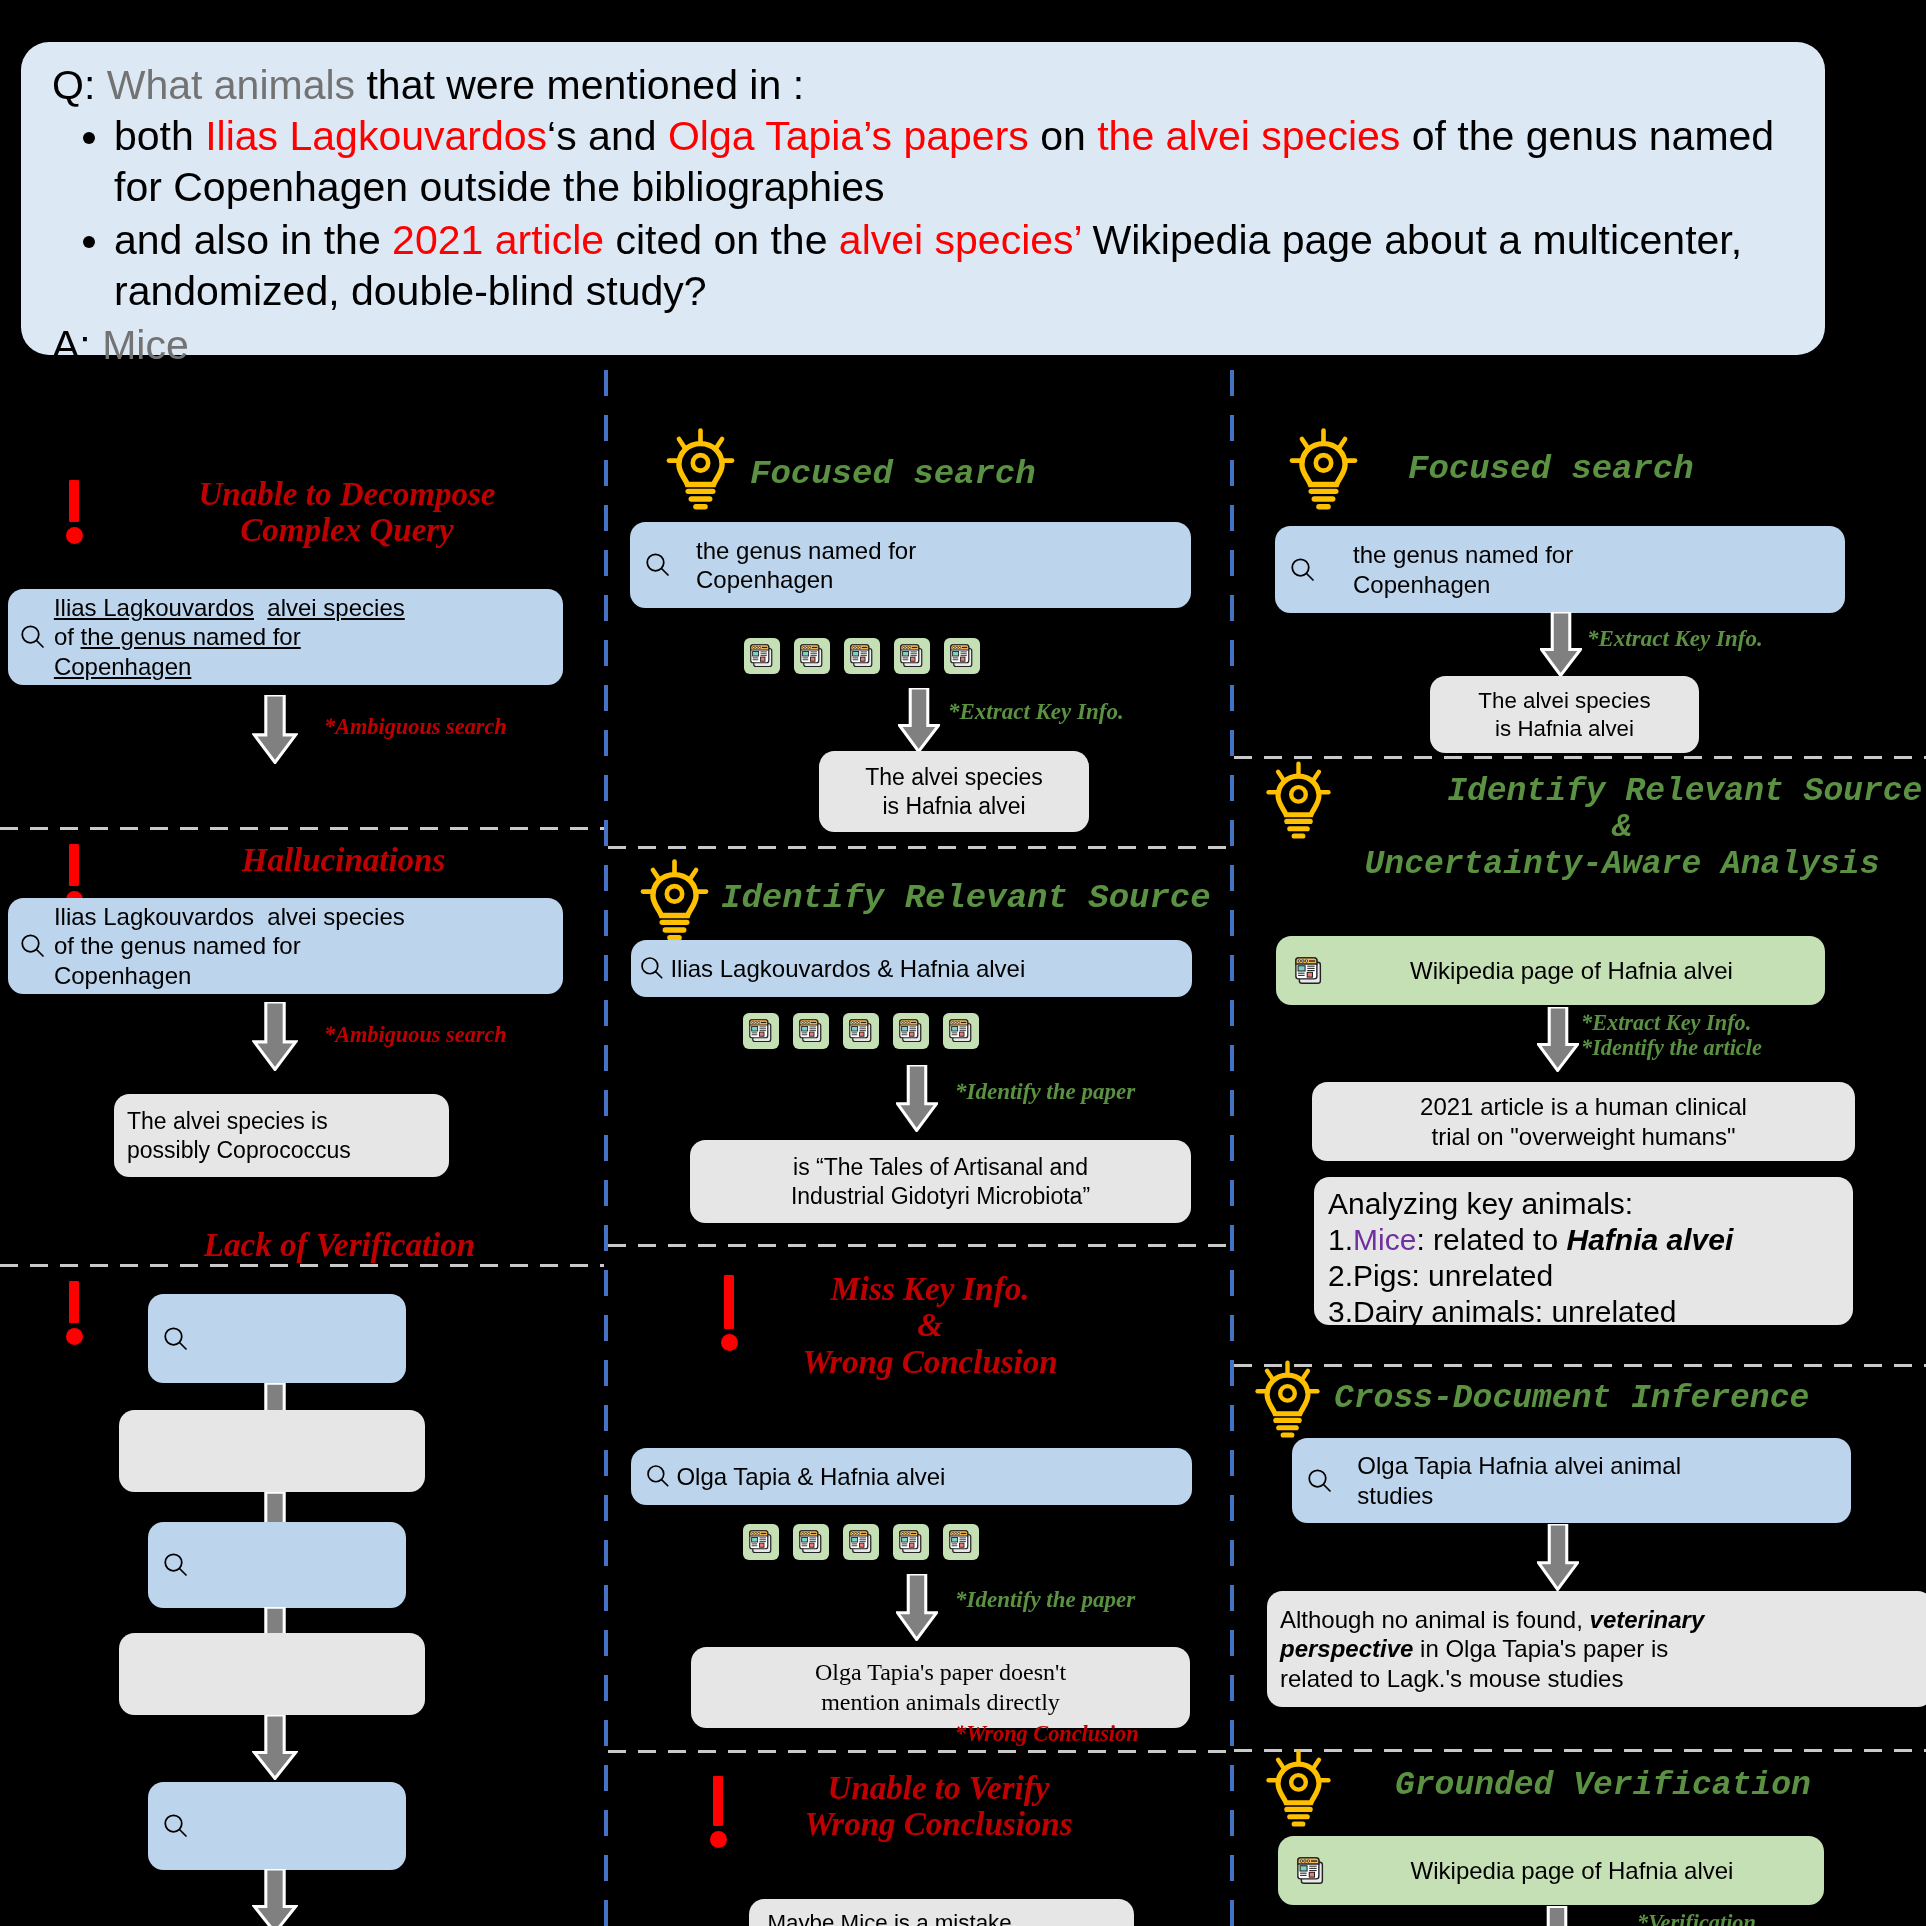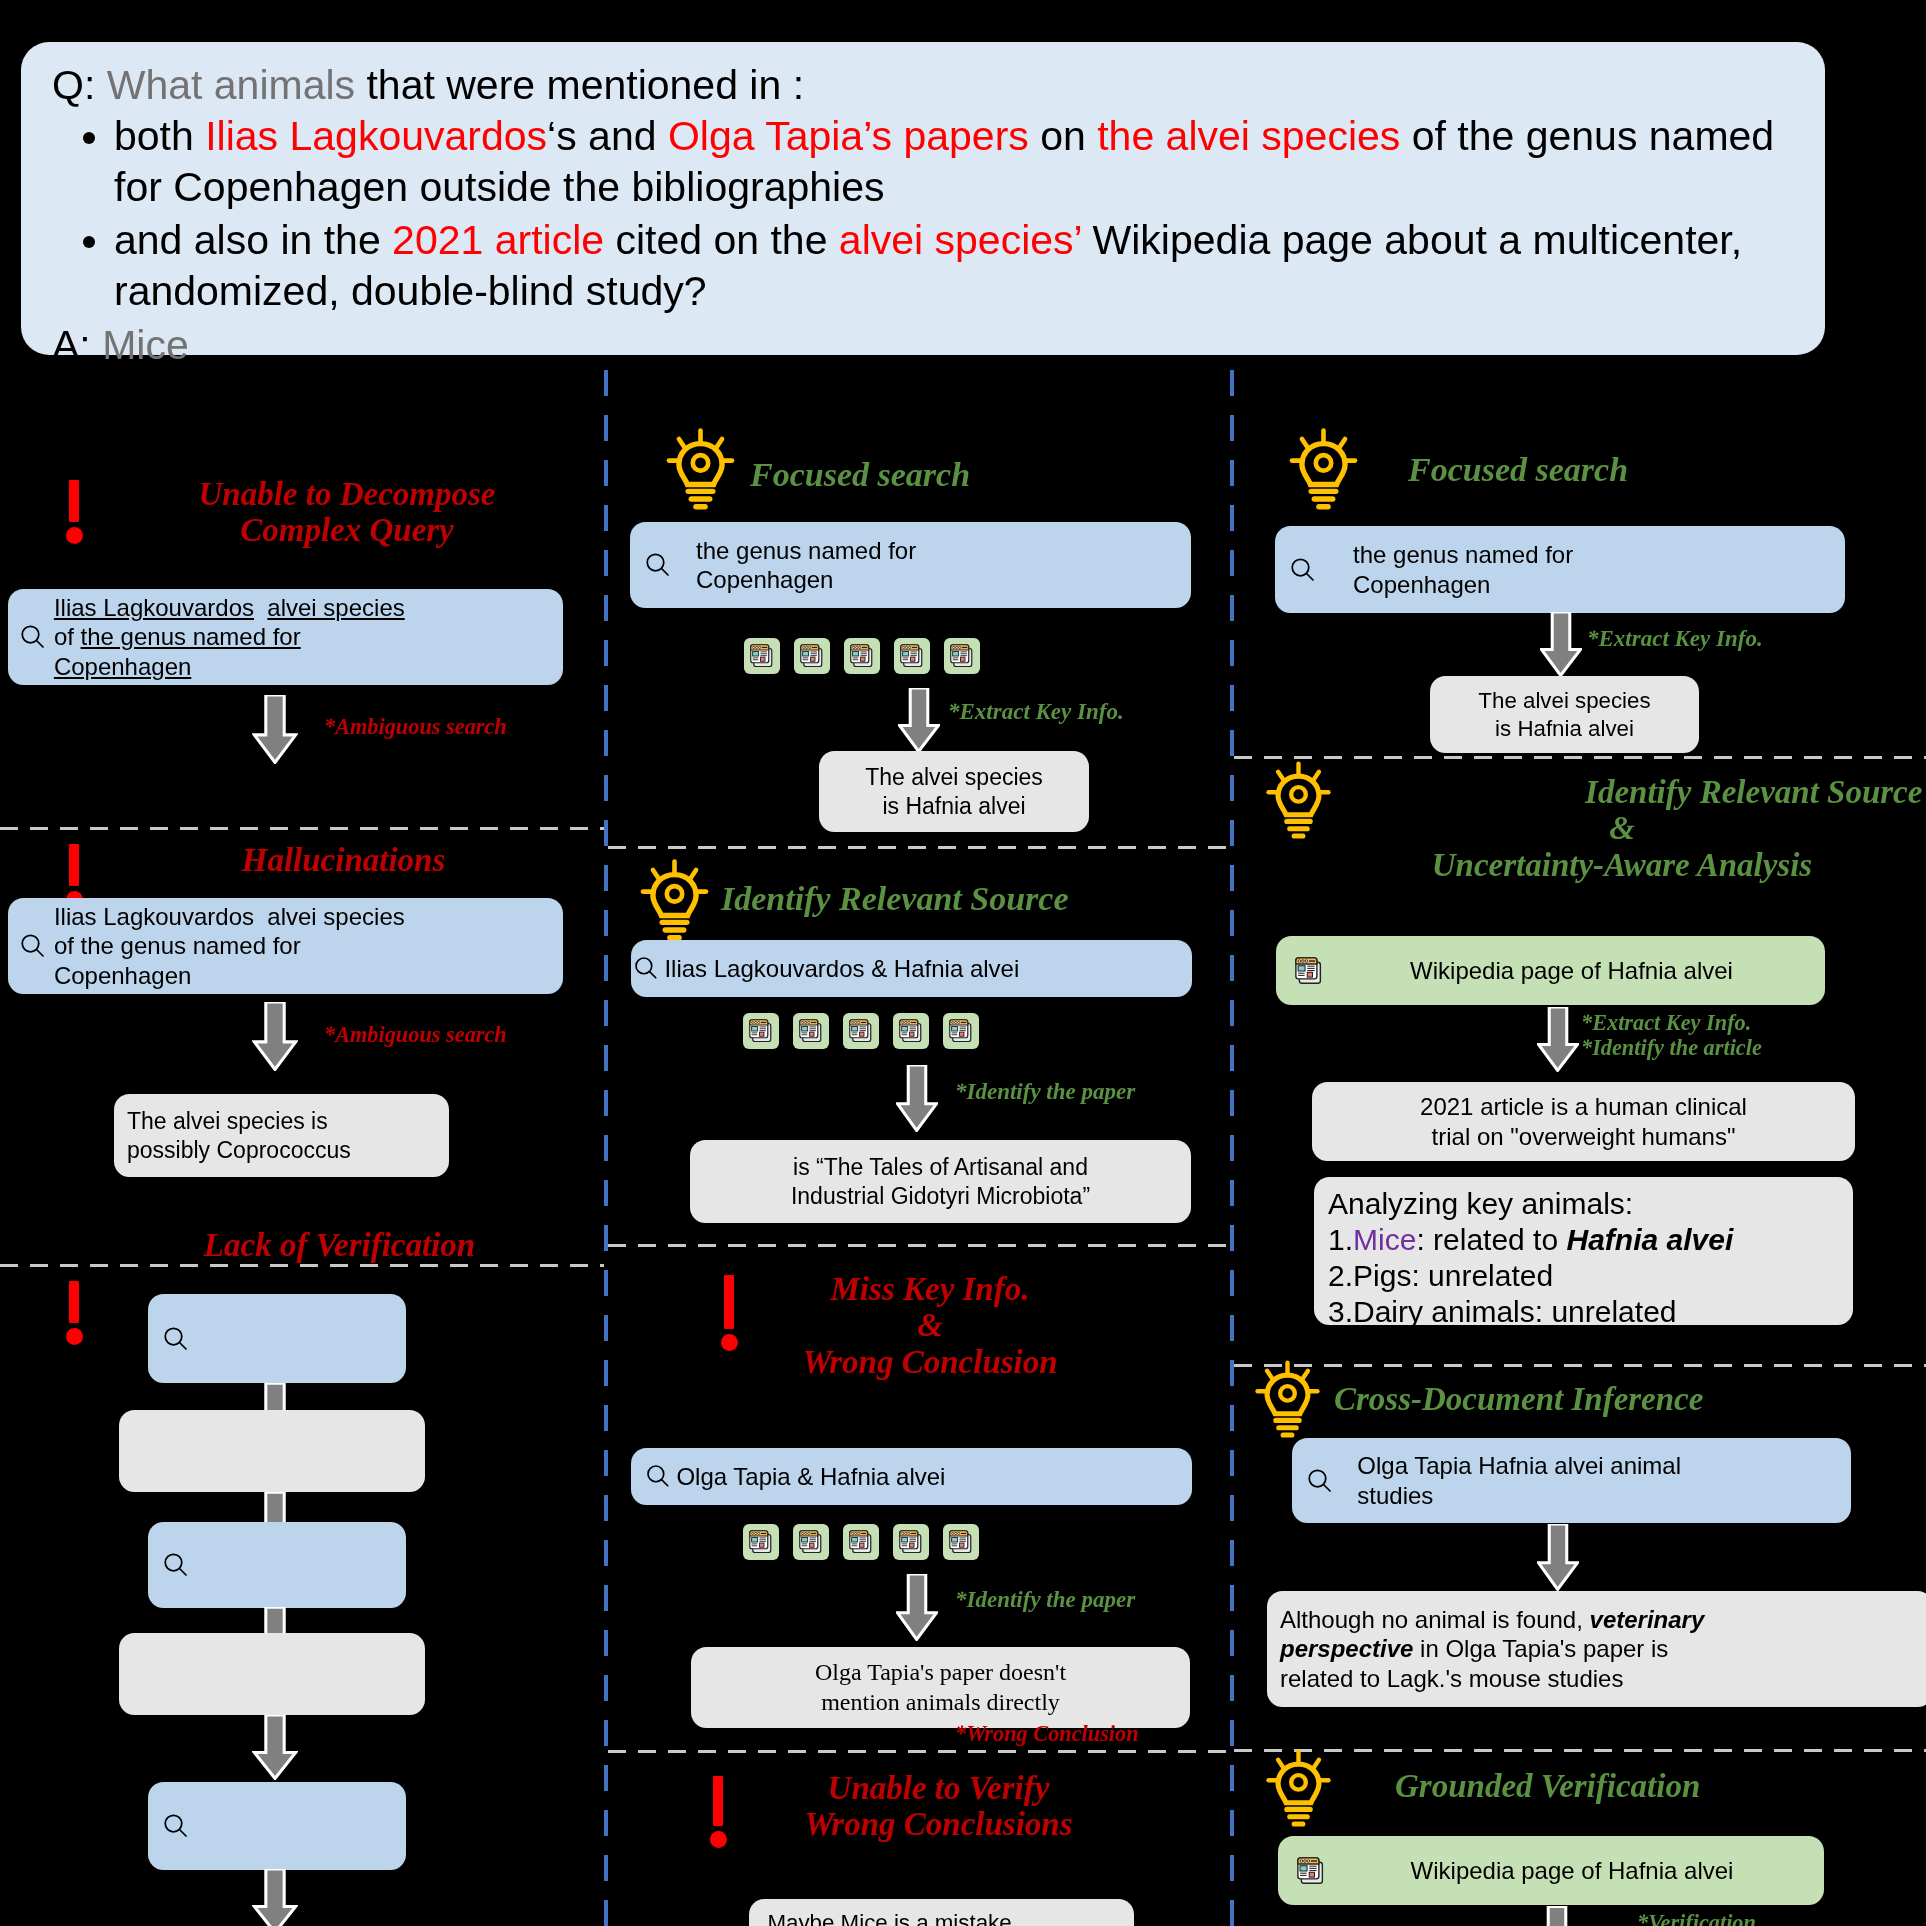--- a/index.html
+++ b/index.html
@@ -61,21 +61,21 @@
   .arrow { position:absolute; }
 
   
   .bad-head, .good-head {
     position:absolute;
     font-family: "Liberation Serif", serif;
     font-weight: bold; font-style: italic;
     line-height: 1.1;
   }
   .bad-head { color:#c00000; }
-  .good-head { color:#5b9142; }
+  .good-head { color:#5b9142;font-family:Liberation Mono, monospace; }
 
   
   .excl { position:absolute; }
   .excl .bar { width:10px; background:#ff0000; border-radius:1.2px; }
   .excl .dot { width:17px; height:17px; border-radius:50%; background:#ff0000; margin-left:-3.5px; margin-top:5.4px; }
 
   
   .note {
     position:absolute;
     font-family: "Liberation Serif", serif;
@@ -378,21 +378,21 @@
   <path d="M50 20 C33 20 22 33 22 47 C22 58 30 65 33 73 L67 73 C70 65 78 58 78 47 C78 33 67 20 50 20 Z" fill="none" stroke="#ffc000" stroke-width="7"></path>
   <g stroke="#ffc000" stroke-width="7" stroke-linecap="round">
       <line x1="34" y1="82" x2="66" y2="82"></line>
       <line x1="38" y1="92" x2="62" y2="92"></line>
       <line x1="44" y1="102" x2="56" y2="102"></line>
     </g>
   <circle cx="50" cy="45" r="10" fill="none" stroke="#ffc000" stroke-width="6"></circle>
 </svg>
 <div class="good-head" style="left:721px; top:880px; font-size:34px;">Identify Relevant Source</div>
 
-<div class="box box-search" style="left:631px; top:940px; width:561px; height:57px; padding:0 1px;justify-content:space-between;">
+<div class="box box-search" style="left:631px; top:940px; width:561px; height:57px; padding:0 7px;justify-content:space-between;">
   <svg class="mag" width="28.5" height="28.5" viewBox="0 0 24 24">
     <circle cx="10" cy="10" r="6.6" fill="none" stroke="#000" stroke-width="1.4"></circle>
     <line x1="14.8" y1="14.8" x2="20" y2="20" stroke="#000" stroke-width="1.4" stroke-linecap="round"></line>
   </svg>
   <div class="txt" style="font-size:24px; margin-left:3.9px;">Ilias Lagkouvardos &amp; Hafnia alvei</div>
 </div>
 
 <div class="docstrip" style="left:743px; top:1013px;">
   <svg class="docicon" width="36" height="36" viewBox="0 0 48 48">
       <rect x="0" y="0" width="48" height="48" rx="8" fill="#c5e0b4"></rect>

